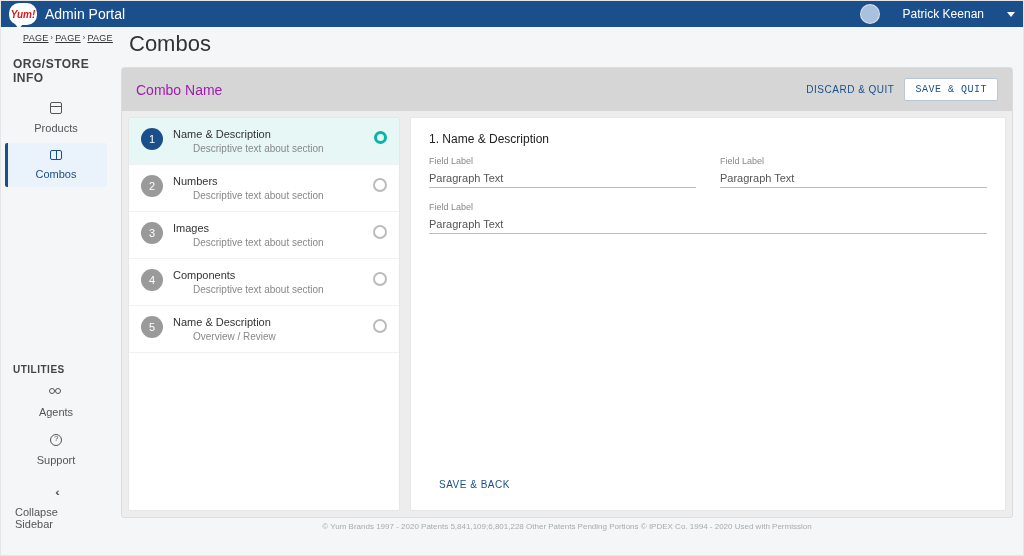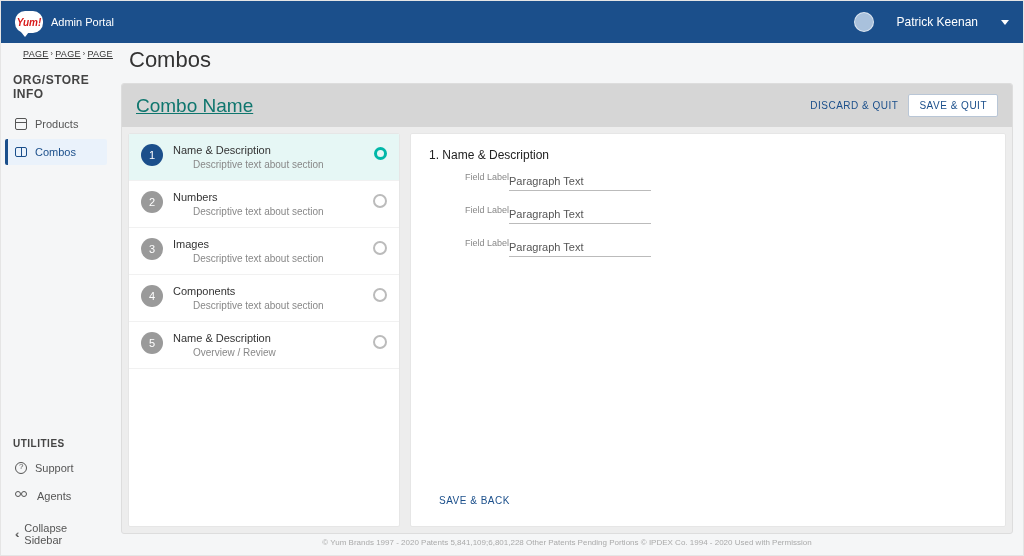--- a/index.html
+++ b/index.html
@@ -1,76 +1,76 @@
 <!DOCTYPE html>
 <html><head>
 <meta charset="utf-8">
 <style>
 * { box-sizing: border-box; margin: 0; padding: 0; }
 body { font-family: -apple-system, BlinkMacSystemFont, "Segoe UI", Arial, sans-serif; background: #f5f6f7; color: #333; font-size: 12px; }
 .app { width: 1024px; height: 556px; background: #f5f6f7; position: relative; overflow: hidden; border: 1px solid #e5e5e5;}
-.header { height: 42px; background: #1b4f8b; display: flex; align-items: center; padding: 0 14px; color: #fff; }
+.header { height: 26px; background: #1b4f8b; display: flex; align-items: center; padding: 0 8px; color: #fff; }
 .logo { display: flex; align-items: center; gap: 8px; }
 .logo-bubble { width: 28px; height: 22px; background: #fff; border-radius: 10px; position: relative; display:flex; align-items:center; justify-content:center; }
 .logo-bubble::after { content:""; position:absolute; bottom:-4px; left:6px; width:0;height:0;border-left:4px solid transparent;border-right:4px solid transparent;border-top:5px solid #fff;}
 .logo-bubble span{ color:#d81b1b; font-weight:700; font-size:10px; font-style:italic;}
-.logo-title { font-size: 11px; }
+.logo-title { font-size: 14px; }
 .header-spacer { flex: 1; }
 .user { display: flex; align-items: center; gap: 23px; font-size: 12px; }
 .avatar { width: 20px; height: 20px; border-radius: 50%; background: #a9c1dc; border: 1px solid rgba(255,255,255,.6); display:flex;align-items:center;justify-content:center; }
 .caret { width:0;height:0;border-left:4px solid transparent;border-right:4px solid transparent;border-top:5px solid #fff; }
 
 .breadcrumb { padding: 6px 18px 0; font-size: 9px; letter-spacing:.3px; color:#333; }
 .breadcrumb span { text-decoration: underline; cursor:pointer;}
 .breadcrumb .sep { margin: 0 2px; text-decoration:none; font-size:7px; position:relative; top:-1px;}
 
 .body { display: flex; height: calc(100% - 38px); }
 .sidebar { width: 110px; padding: 0 4px; display:flex; flex-direction:column; }
 .sidebar-title { font-size: 12px; letter-spacing: .5px; color:#444; padding: 14px 8px 10px; font-weight:700;}
 .side-list { display:flex; flex-direction:column; gap:2px;}
-.side-item { display:flex; align-items:center; gap:8px; padding: 7px 10px; font-size: 11px; color:#555; border-radius:2px; cursor:pointer;}
+.side-item { display:flex; align-items:center; gap:8px; padding: 7px 10px; font-size: 11px; color:#555; border-radius:2px; cursor:pointer;flex-direction:column;}
 .side-item.active { background: #eaf2fb; color:#1b4f8b; border-left: 3px solid #1b4f8b; padding-left:7px;}
 .icon-box { width:12px; height:12px; border:1.5px solid currentColor; border-radius:2px; position:relative;}
 .icon-box::before{content:"";position:absolute;top:3px;left:-1px;right:-1px;height:1px;background:currentColor;}
 .icon-book{ width:12px;height:10px;border:1.5px solid currentColor; border-radius:2px; position:relative;}
 .icon-book::before{content:"";position:absolute;left:50%;top:-1px;bottom:-1px;width:1px;background:currentColor;}
 .icon-people{width:14px;height:10px;position:relative;}
 .icon-people::before{content:"";position:absolute;width:4px;height:4px;border:1.2px solid currentColor;border-radius:50%;left:0;top:0;}
 .icon-people::after{content:"";position:absolute;width:4px;height:4px;border:1.2px solid currentColor;border-radius:50%;left:6px;top:0;}
 .icon-support{width:12px;height:12px;border:1.5px solid currentColor;border-radius:50%;position:relative;}
 .icon-support::after{content:"?";position:absolute;font-size:8px;left:3px;top:-1px;}
 .icon-chevrons{letter-spacing:-3px; font-size:11px;}
 .sidebar-spacer{flex:1;}
 .sidebar-section-label{font-size:10px;letter-spacing:.5px;color:#444;padding:10px 8px 6px;font-weight:600;}
 
 .main { flex:1; padding: 0 10px 10px 10px; display:flex; flex-direction:column;}
 .page-title { font-size: 22px; font-weight:400; color:#333; padding: 4px 8px 10px; }
 .panel { background:#cfcfcf0d; border:1px solid #ddd; border-radius:3px; flex:1; display:flex; flex-direction:column; overflow:hidden; background:#d9d9d930;}
 .panel-header { background:#d6d6d6; padding: 10px 14px; display:flex; align-items:center; }
-.panel-header .name { font-size:19px; color:#0f766e;text-decoration:underline; }
+.panel-header .name { font-size:14px; color:#a21caf; }
 .panel-header .spacer { flex:1; }
 .link-btn { color:#1b4f8b; font-size:10px; letter-spacing:.5px; background:none; border:none; cursor:pointer; padding:6px 10px;}
-.outline-btn { color:#1b4f8b; font-size:10px; letter-spacing:.5px; background:#fff; border:1px solid #b9c6d6; padding:5px 10px; border-radius:2px; cursor:pointer;}
+.outline-btn { color:#1b4f8b; font-size:10px; letter-spacing:.5px; background:#fff; border:1px solid #b9c6d6; padding:5px 10px; border-radius:2px; cursor:pointer;font-family:Liberation Mono, monospace;}
 .panel-body { flex:1; display:flex; gap:10px; padding:6px; background:#e3e3e340; }
 
 .steps { width: 272px; background:#fff; border:1px solid #e6e6e6; border-radius:2px; overflow:hidden;}
 .step { display:flex; align-items:flex-start; padding:10px 12px; gap:10px; border-bottom:1px solid #f1f1f1; cursor:pointer; position:relative;}
 .step.active { background:#e6f7f5; }
 .step .num { width:22px;height:22px;border-radius:50%; background:#9a9a9a; color:#fff; display:flex;align-items:center;justify-content:center; font-size:11px; flex-shrink:0;}
 .step.active .num { background:#1b4f8b; }
 .step .texts { flex:1; }
 .step .t1 { font-size:11px; color:#333;}
 .step .t2 { font-size:10px; color:#888; margin-top:3px;margin-left:20px;}
 .step .ring { width:14px;height:14px;border:2px solid #bbb;border-radius:50%; margin-top:3px;}
 .step.active .ring { border:3px solid #00b7a8; width:13px;height:13px;}
 
 .form { flex:1; background:#fff; border:1px solid #e6e6e6; border-radius:2px; padding: 14px 18px; position:relative; display:flex; flex-direction:column;}
 .form h2 { font-size:12px; font-weight:400; color:#222; margin-bottom:10px;}
 .fields { display:flex; flex-wrap:wrap; gap: 14px 24px;}
-.field { display:flex; flex-direction:row;margin-left:36px; }
+.field { display:flex; flex-direction:column; }
 .field.half { width: calc(50% - 12px);}
 .field.full { width: 100%; }
 .field label { font-size:9px; color:#888; margin-bottom:3px;}
 .field .input { border:none; border-bottom:1px solid #bbb; font-size:11px; padding:3px 0; color:#555; background:transparent;}
 .form-footer { margin-top:auto; display:flex; align-items:center; padding-top:10px;}
 .form-footer .spacer{flex:1;}
 .primary-btn { background:#124a86; color:#fff; font-size:10px; letter-spacing:.5px; border:none; padding:7px 16px; cursor:pointer; text-align:center; line-height:1.2;}
 
 .footer { font-size:8px; color:#aaa; text-align:center; padding:4px 0 2px; }
 </style>
@@ -106,26 +106,26 @@
       </div>
       <div class="side-item active">
         <span class="icon-book"></span>
         <span>Combos</span>
       </div>
     </div>
     <div class="sidebar-spacer"></div>
     <div class="sidebar-section-label">UTILITIES</div>
     <div class="side-list">
       <div class="side-item">
+        <span class="icon-people"></span>
+        <span>Agents</span>
+      </div>
+      <div class="side-item">
         <span class="icon-support"></span>
         <span>Support</span>
-      </div>
-      <div class="side-item">
-        <span class="icon-people"></span>
-        <span>Agents</span>
       </div>
     </div>
     <div class="side-item" style="margin:6px 0;">
       <span class="icon-chevrons">‹‹</span>
       <span>Collapse Sidebar</span>
     </div>
   </div>
 
   <div class="main">
     <div class="page-title">Combos</div>

